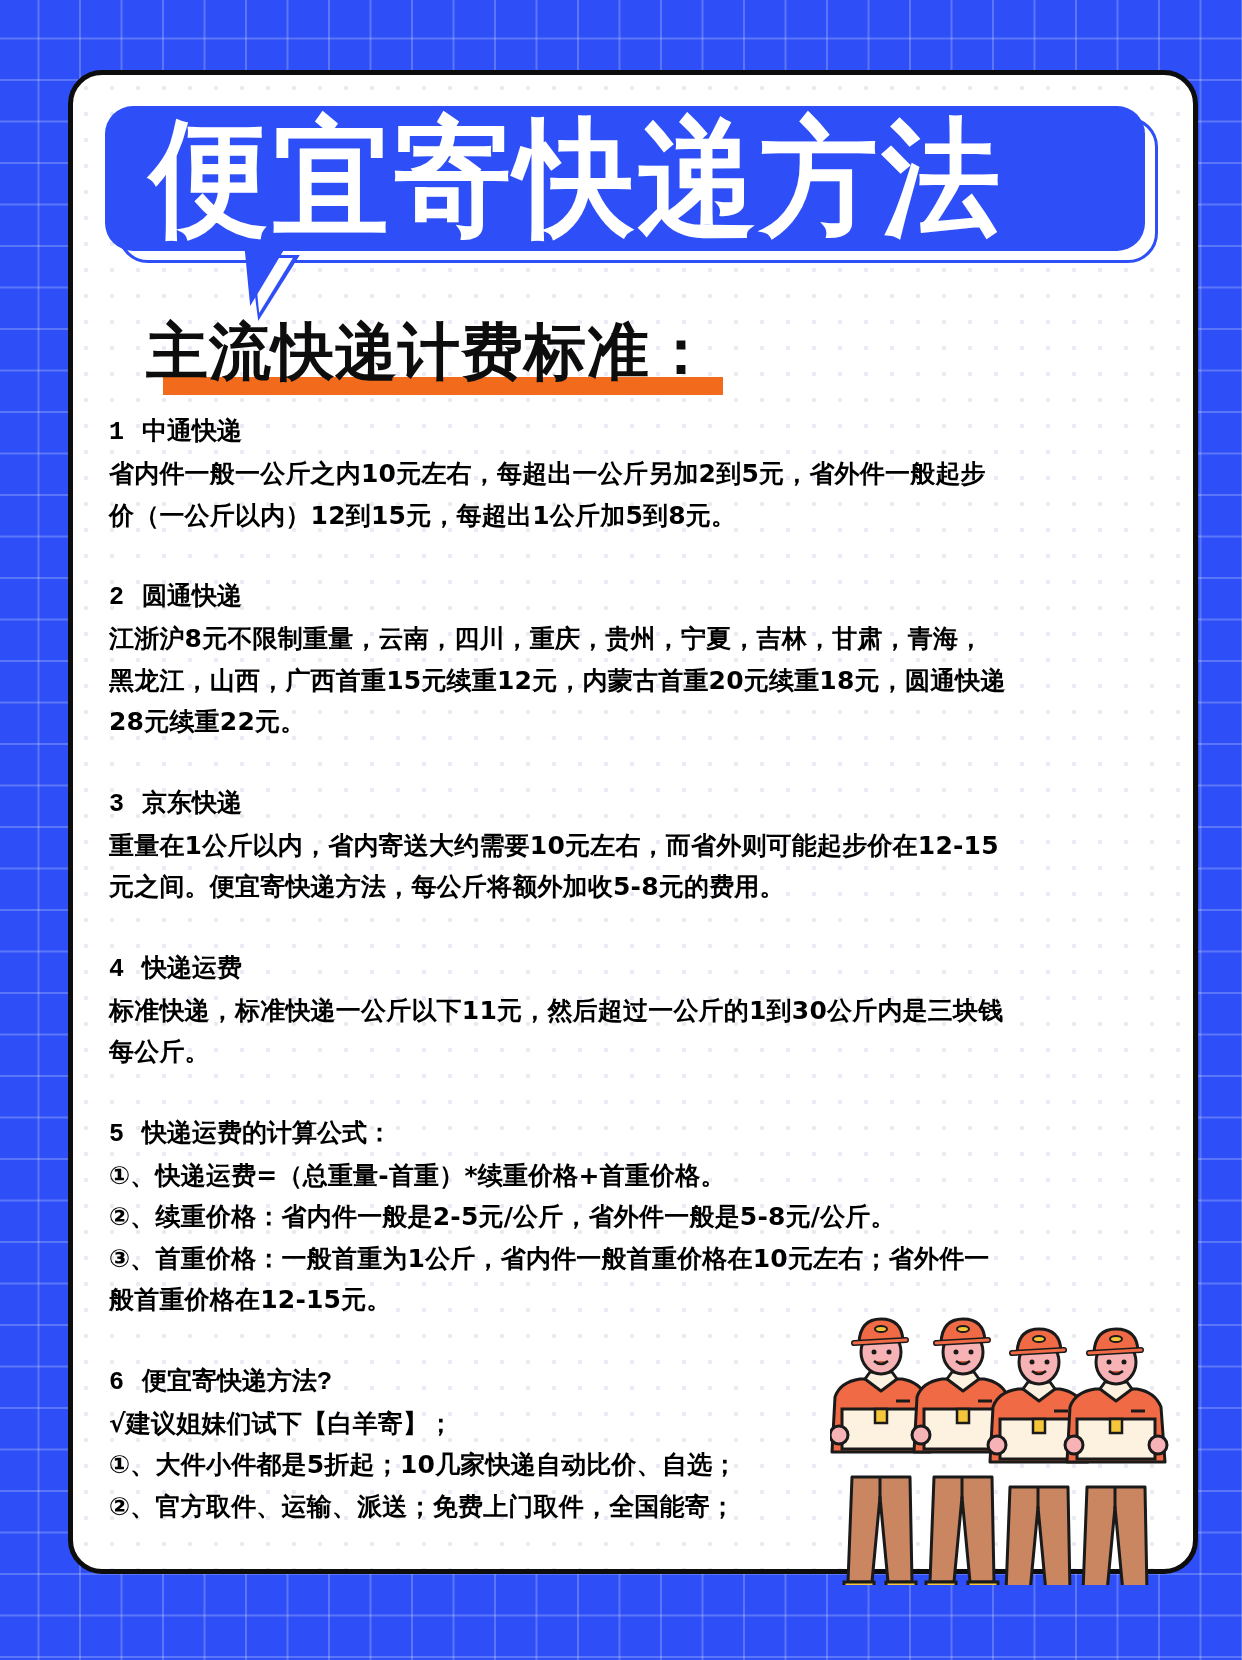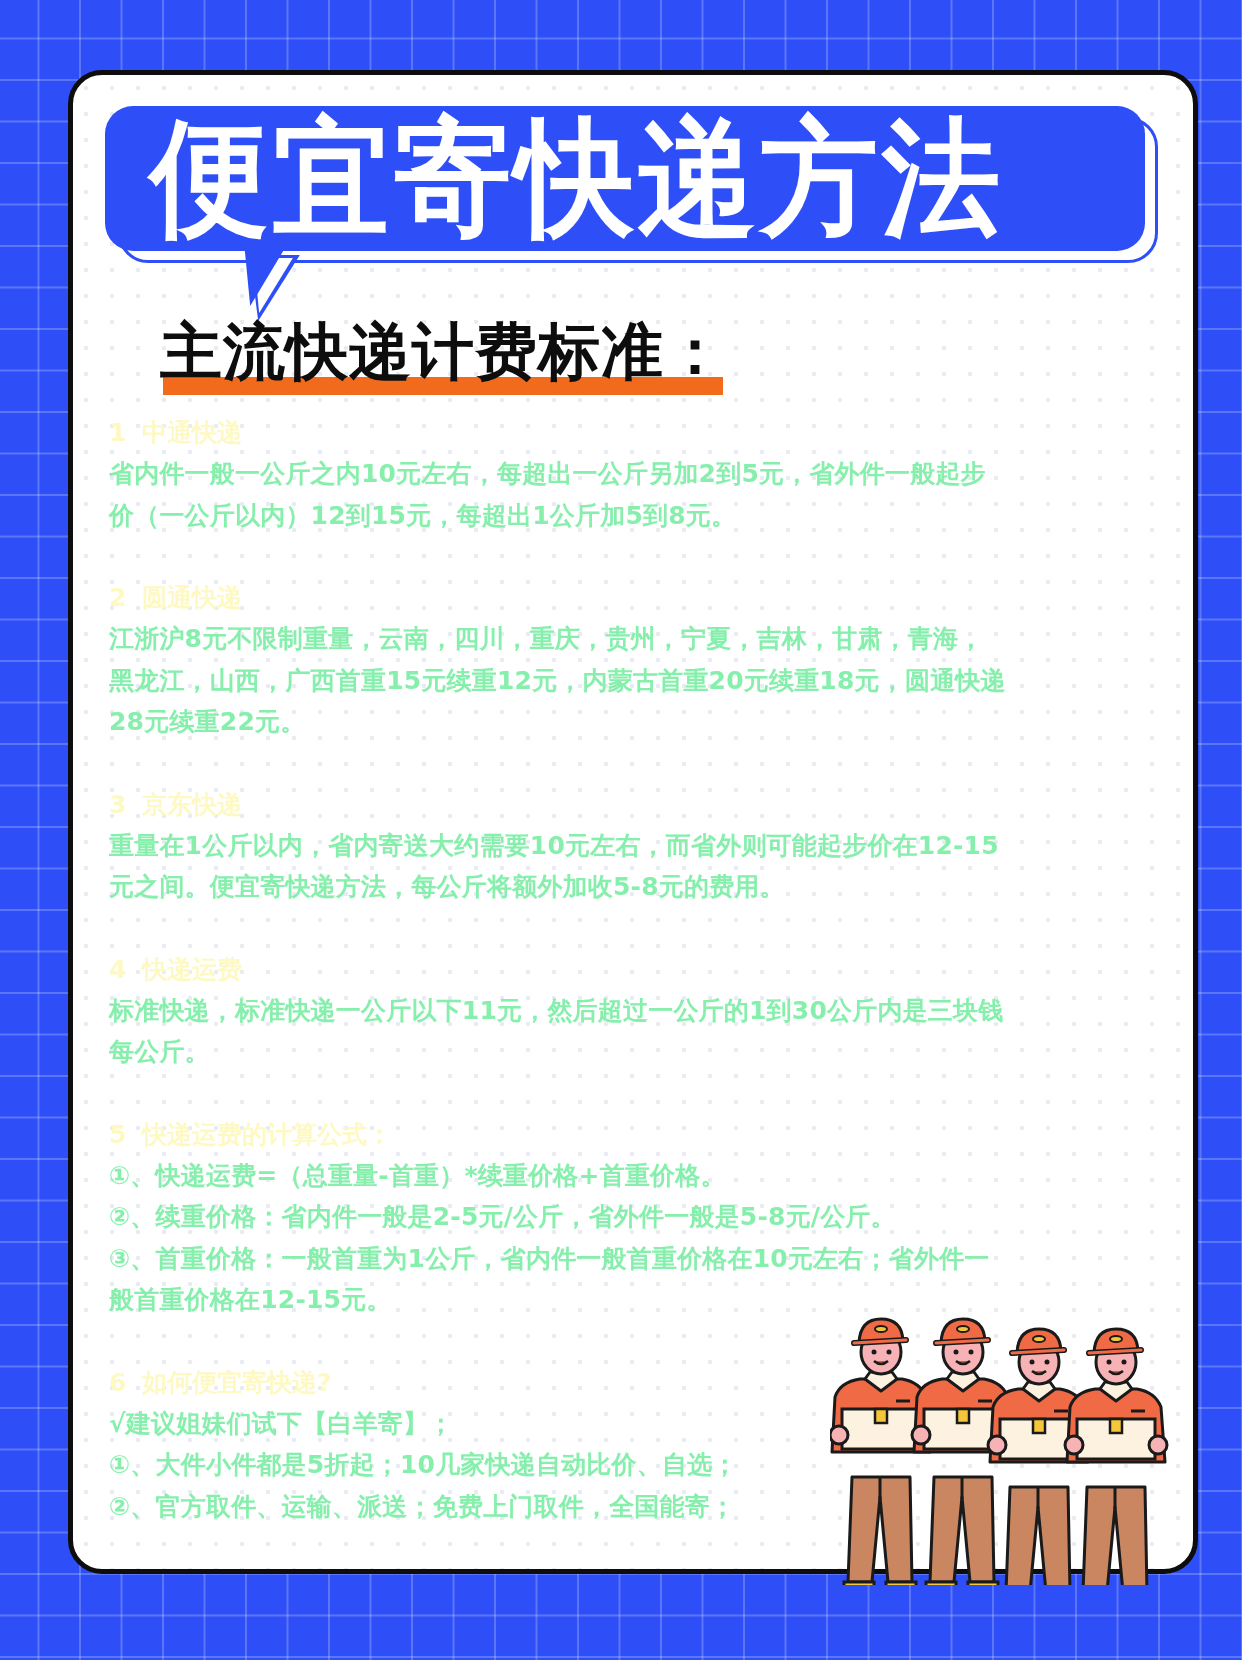--- a/index.html
+++ b/index.html
@@ -46,30 +46,30 @@
   .title{
     position:absolute;left:150px;top:108px;width:960px;height:140px;
     color:#fff;font-size:118px;font-weight:bold;line-height:140px;
     letter-spacing:4px;white-space:nowrap;
     transform:scaleY(1.08);transform-origin:left center;
   }
   .subtitle-bar{
     position:absolute;left:163px;top:377px;width:560px;height:18px;background:#f26b1d;
   }
   .subtitle{
-    position:absolute;left:160px;top:312px;font-size:62px;font-weight:bold;
+    position:absolute;left:146px;top:312px;font-size:62px;font-weight:bold;
     color:#0d0d0d;line-height:80px;white-space:nowrap;letter-spacing:1px;
   }
   .content{
     position:absolute;left:109px;top:413px;width:1040px;
   }
   .section{margin-bottom:42px;}
-  .sec-head{color:#fef9c3;font-size:25px;font-weight:bold;line-height:40px;white-space:nowrap;}
+  .sec-head{color:#000000;font-size:25px;font-weight:bold;line-height:40px;white-space:nowrap;font-family:Liberation Mono, monospace;}
   .sec-head .num{display:inline-block;width:33px;}
-  .line{color:#86efac;font-size:25px;line-height:41.5px;font-weight:bold;white-space:nowrap;letter-spacing:0.2px;}
+  .line{color:#000000;font-size:25px;line-height:41.5px;font-weight:bold;white-space:nowrap;letter-spacing:0.2px;}
   .workers{position:absolute;left:830px;top:1315px;width:370px;height:270px;}
 </style>
 </head>
 <body>
 
 <div class="card"></div>
 
 <div class="banner-shadow"></div>
 <div class="tail-outline"></div>
 <div class="tail-outline-inner"></div>
@@ -109,21 +109,21 @@
 
   <div class="section">
     <div class="sec-head"><span class="num">5</span><span>快递运费的计算公式：</span></div>
     <div class="line">①、快递运费=（总重量-首重）*续重价格+首重价格。</div>
     <div class="line">②、续重价格：省内件一般是2-5元/公斤，省外件一般是5-8元/公斤。</div>
     <div class="line">③、首重价格：一般首重为1公斤，省内件一般首重价格在10元左右；省外件一</div>
     <div class="line">般首重价格在12-15元。</div>
   </div>
 
   <div class="section">
-    <div class="sec-head"><span class="num">6</span><span>如何便宜寄快递?</span></div>
+    <div class="sec-head"><span class="num">6</span><span>便宜寄快递方法?</span></div>
     <div class="line">√建议姐妹们试下【白羊寄】；</div>
     <div class="line">①、大件小件都是5折起；10几家快递自动比价、自选；</div>
     <div class="line">②、官方取件、运输、派送；免费上门取件，全国能寄；</div>
   </div>
 </div>
 
 <div class="workers">
   <svg width="370" height="270" viewBox="0 0 370 270" xmlns="http://www.w3.org/2000/svg">
     <defs>
       <g id="worker">

